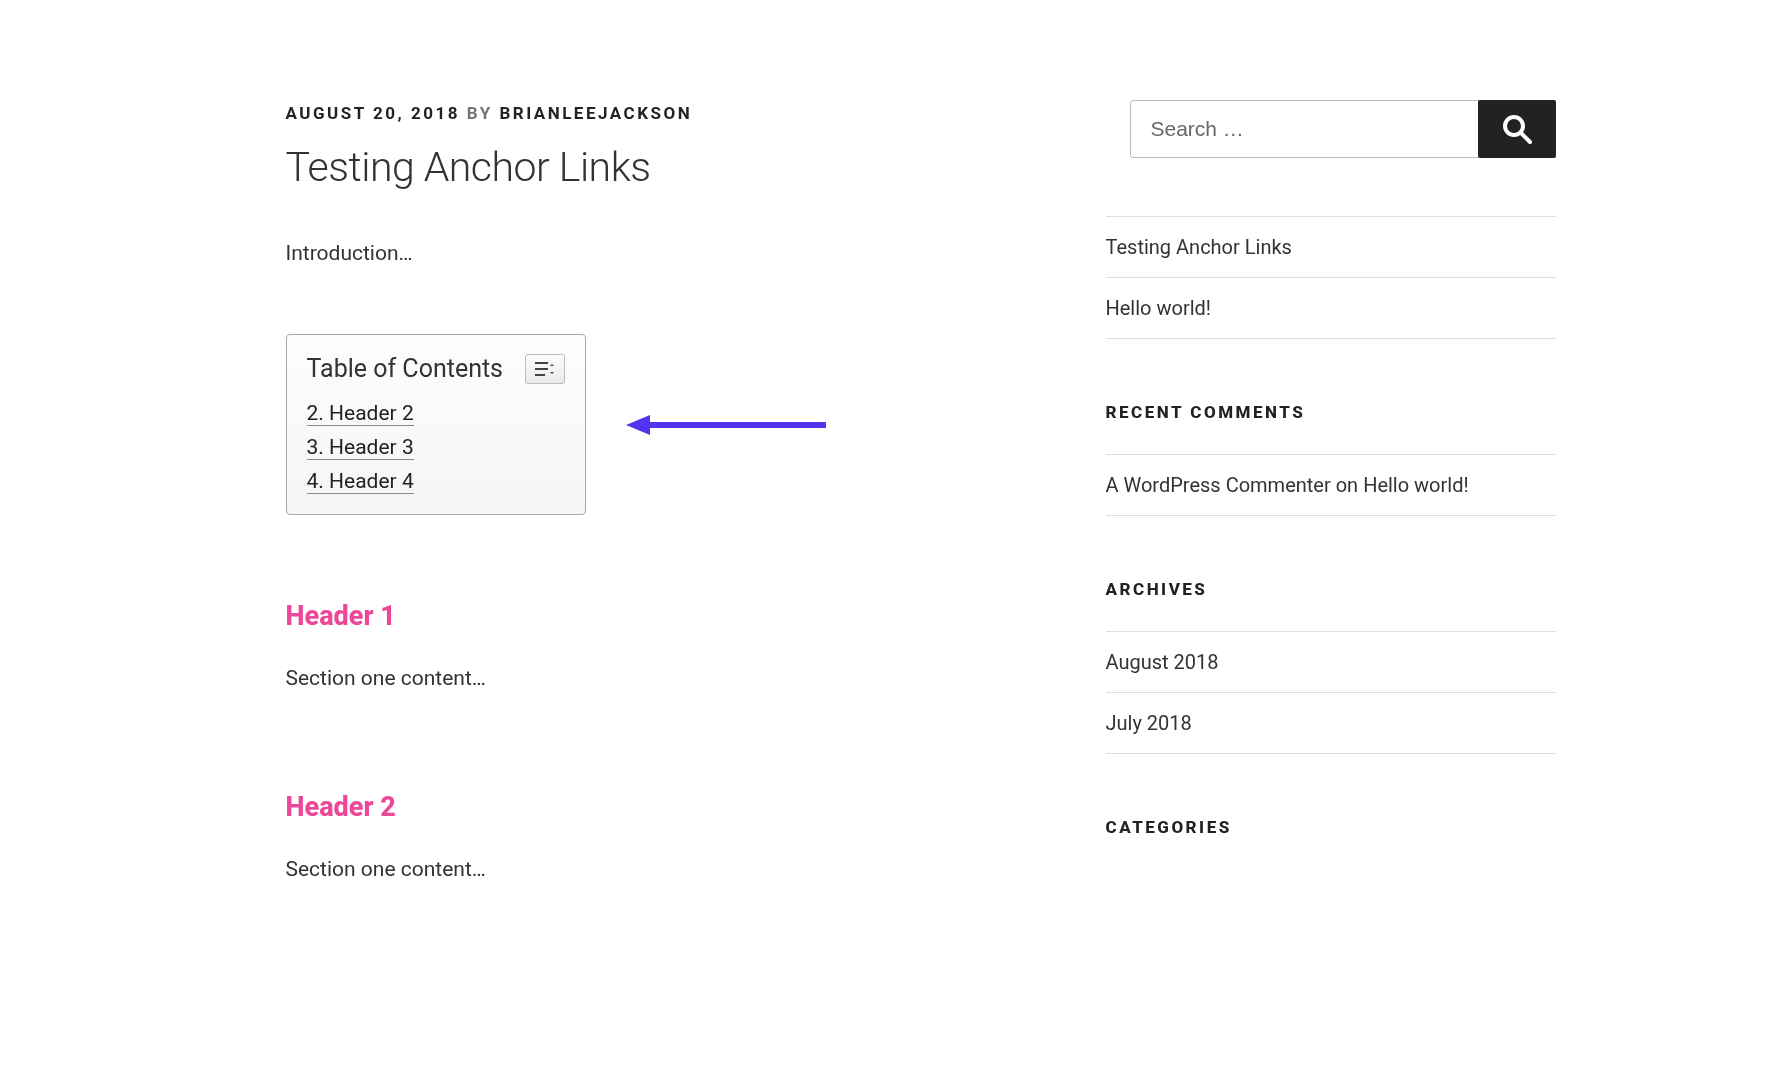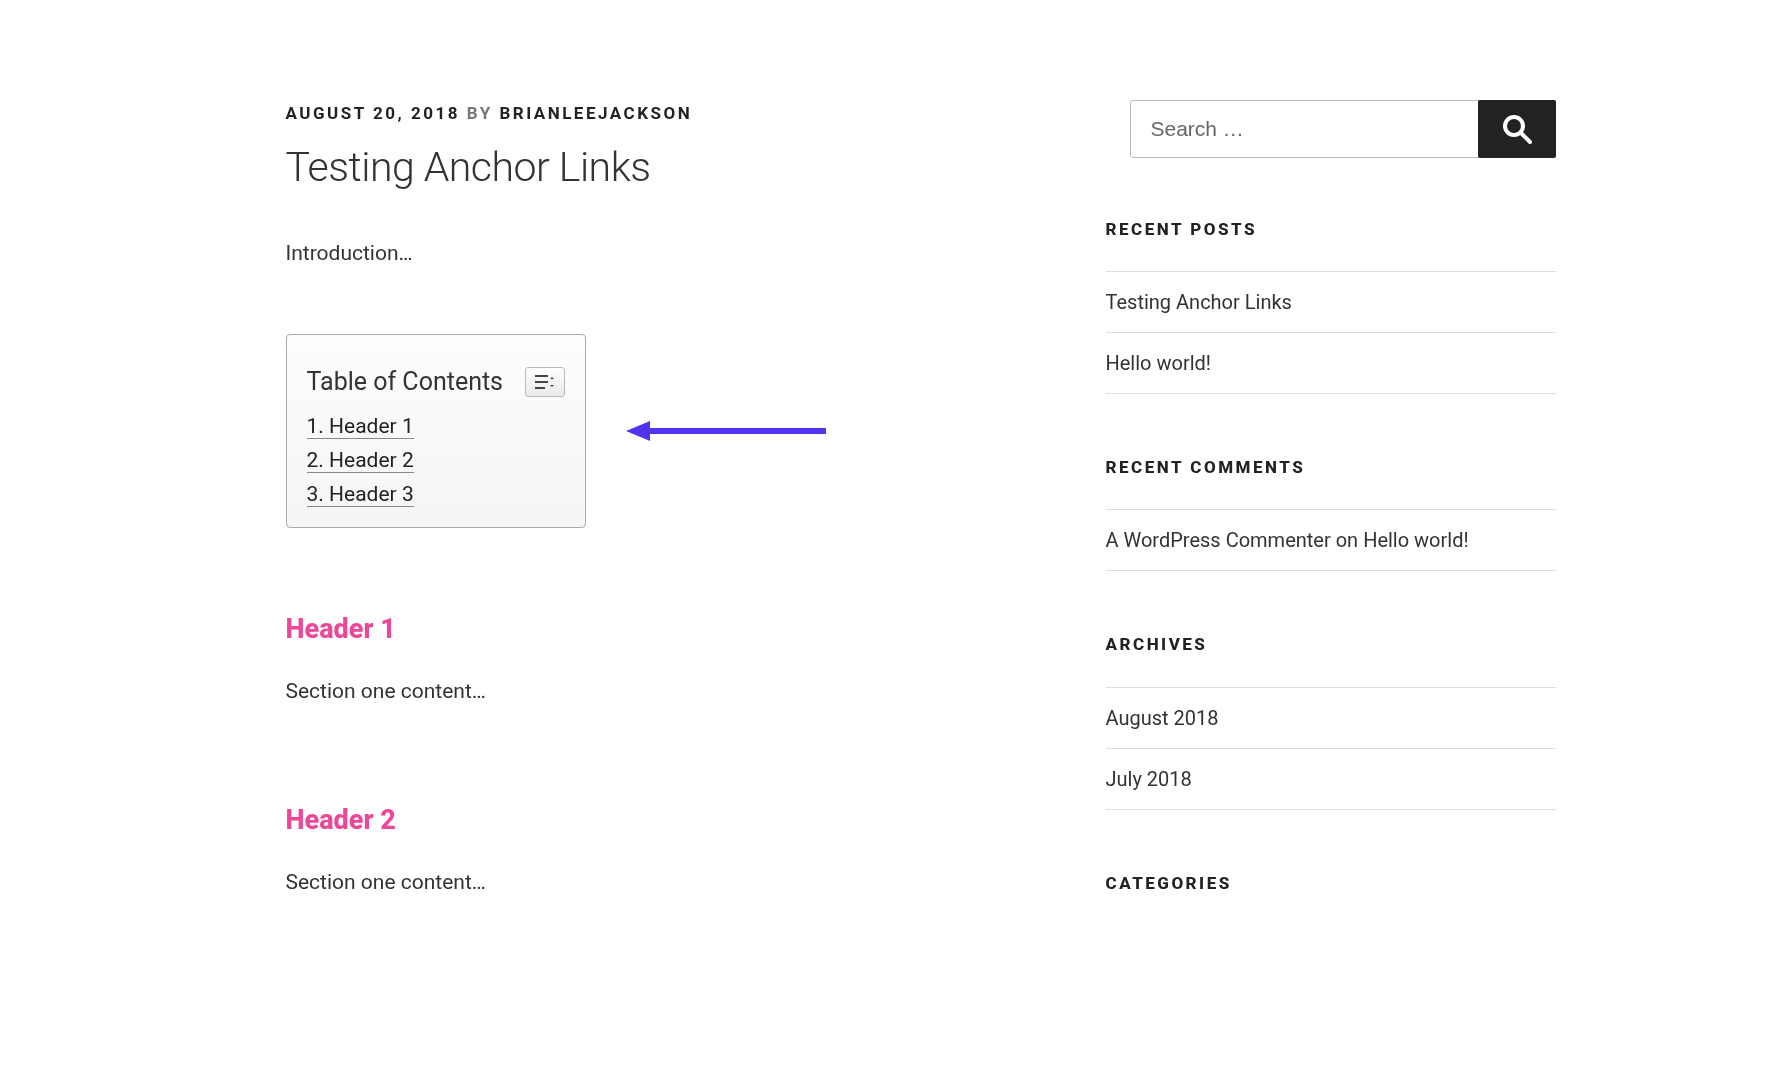--- a/index.html
+++ b/index.html
@@ -60,21 +60,20 @@
     padding: 14px 20px 16px 20px;
     display: inline-block;
     min-width: 300px;
   }
   .toc-header {
     display: flex;
     align-items: center;
     justify-content: space-between;
     margin-bottom: 8px;
     gap: 12px;
-    margin-top: 13px;
   }
   .toc-title {
     font-size: 25px;
     font-weight: 400;
     color: #333;
   }
   .toc-toggle {
     border: 1px solid #bbb;
     background: linear-gradient(to bottom, #fefefe, #e9e9e9);
     border-radius: 3px;
@@ -190,23 +189,23 @@
             <svg width="20" height="16" viewBox="0 0 20 16">
               <rect x="0" y="1" width="13" height="2" fill="#444"></rect>
               <rect x="0" y="7" width="13" height="2" fill="#444"></rect>
               <rect x="0" y="13" width="10" height="2" fill="#444"></rect>
               <path d="M17 3 L19 5 L15 5 Z" fill="#444"></path>
               <path d="M17 13 L19 11 L15 11 Z" fill="#444"></path>
             </svg>
           </button>
         </div>
         <ul class="toc-list">
-          <li class="toc-item"><a href="#">1. Header 1</a></li>
           <li class="toc-item"><a href="#">2. Header 2</a></li>
           <li class="toc-item"><a href="#">3. Header 3</a></li>
+          <li class="toc-item"><a href="#">4. Header 4</a></li>
         </ul>
       </div>
       <svg class="arrow" width="200" height="28" viewBox="0 0 200 28">
         <line x1="200" y1="14" x2="18" y2="14" stroke="#5333ed" stroke-width="6"></line>
         <polygon points="0,14 24,4 24,24" fill="#5333ed"></polygon>
       </svg>
     </div>
 
     <h2 class="section-heading">Header 1</h2>
     <p class="section-content">Section one content…</p>
@@ -219,21 +218,20 @@
     <form class="search-row">
       <input type="text" class="search-input" placeholder="Search …" style="">
       <button type="button" class="search-btn" aria-label="Search">
         <svg width="34" height="34" viewBox="0 0 34 34">
           <circle cx="14" cy="14" r="9" stroke="#fff" stroke-width="4" fill="none"></circle>
           <line x1="21" y1="21" x2="30" y2="30" stroke="#fff" stroke-width="4" stroke-linecap="round"></line>
         </svg>
       </button>
     </form>
 
-    <h3 class="widget-title">RECENT POSTS</h3>
     <ul class="widget-list">
       <li class="widget-item"><a href="#">Testing Anchor Links</a></li>
       <li class="widget-item"><a href="#">Hello world!</a></li>
     </ul>
 
     <h3 class="widget-title">RECENT COMMENTS</h3>
     <ul class="widget-list">
       <li class="widget-item">
         <a href="#">A WordPress Commenter</a>
         <span class="comment-on">on</span>

